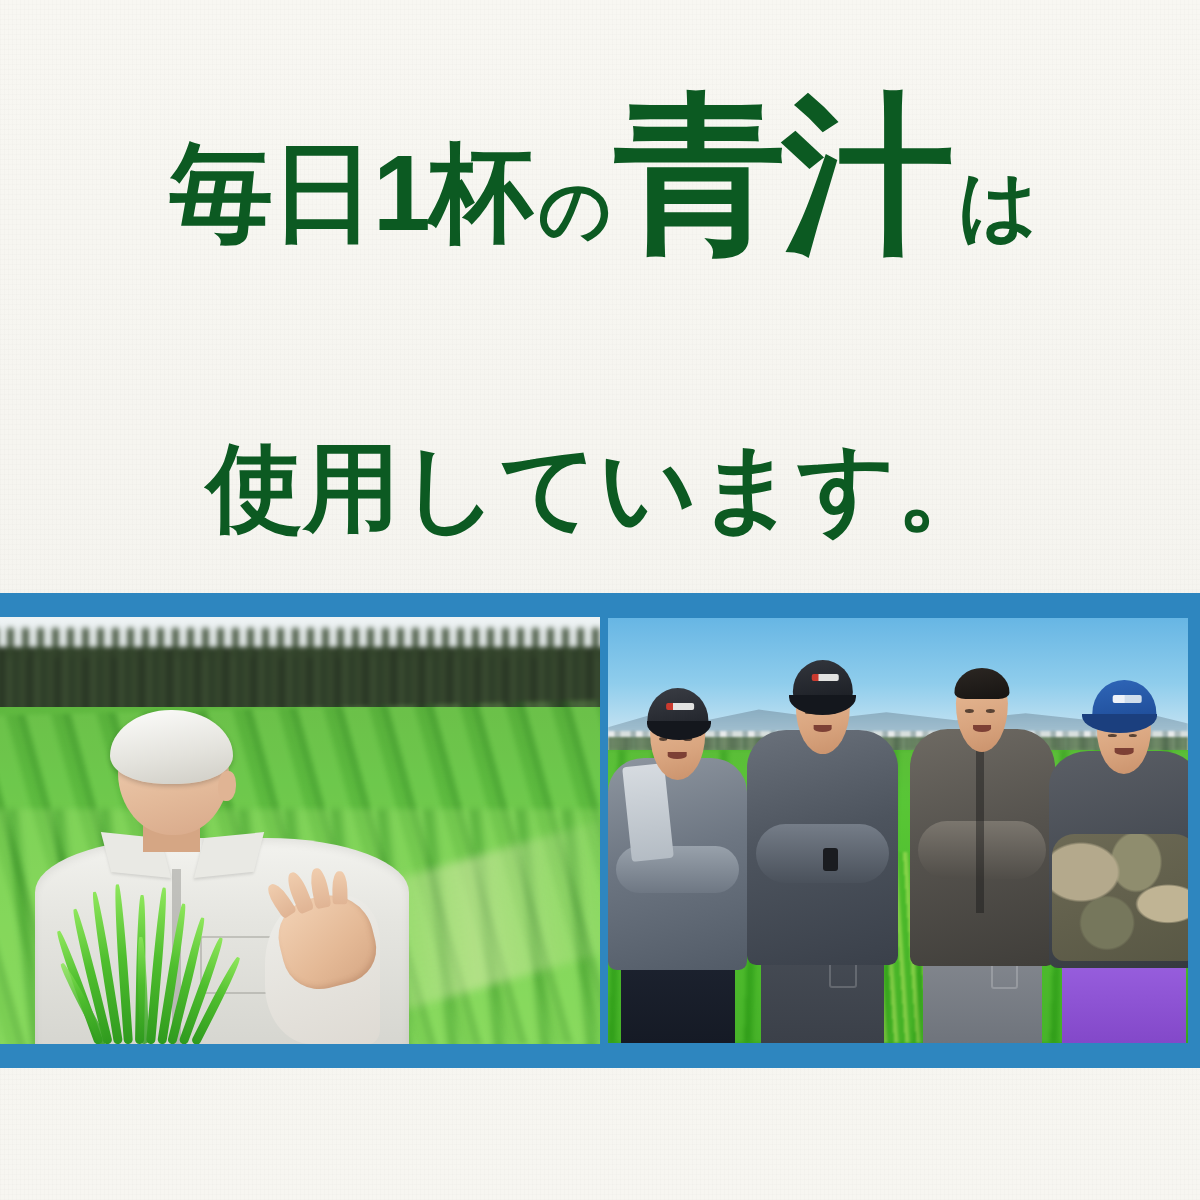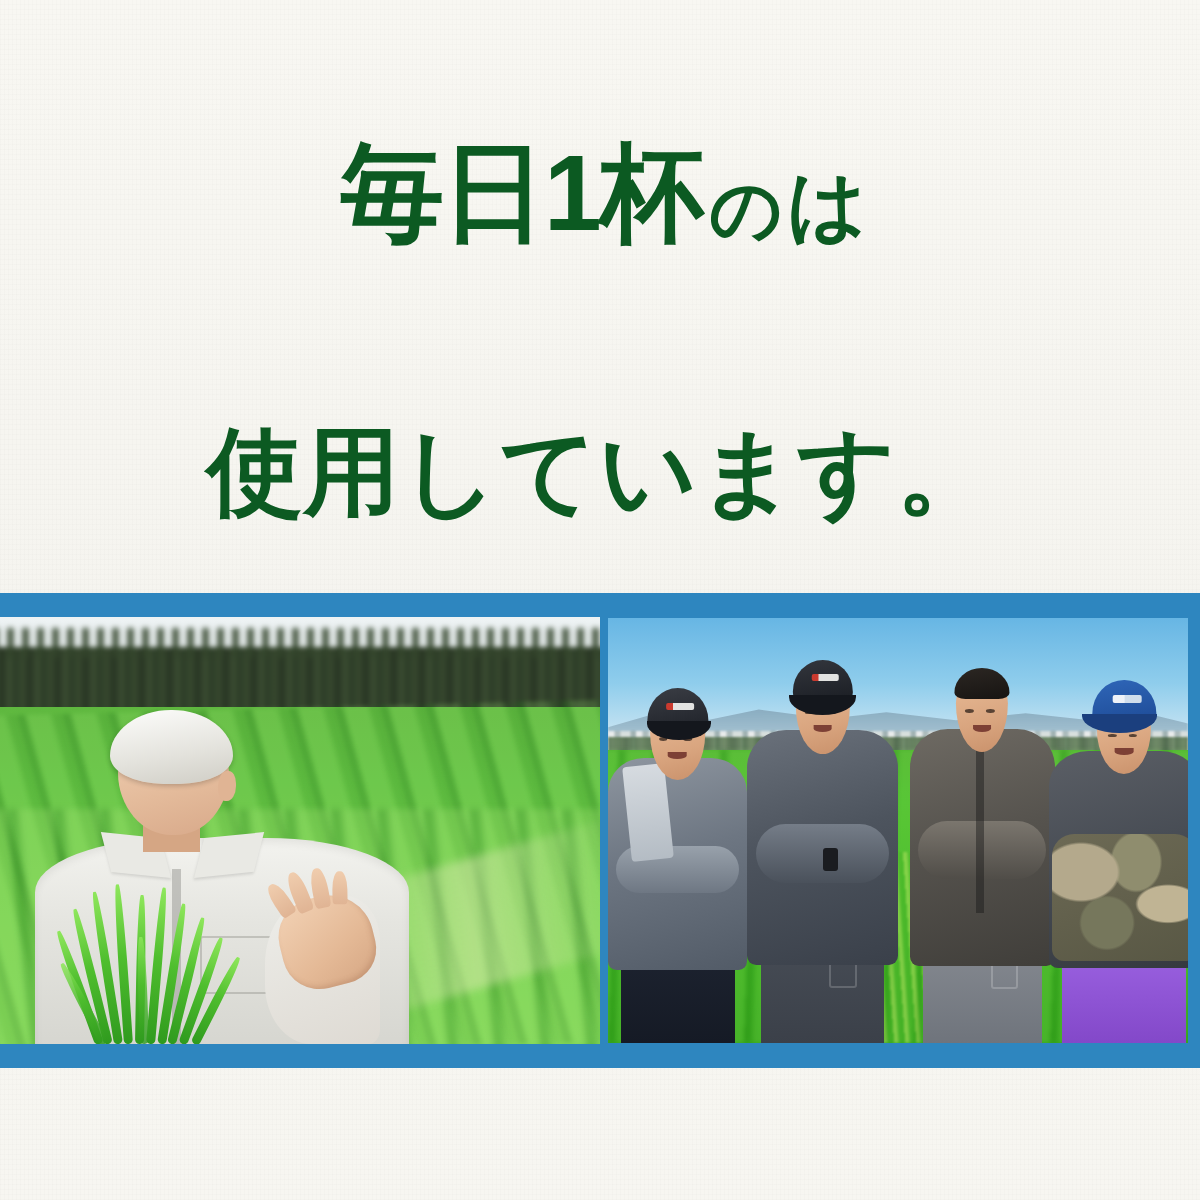--- a/index.html
+++ b/index.html
@@ -94,21 +94,21 @@
     position: absolute;
     left: 0;
     top: 300px;
     font-size: 96px;
     font-weight: 700;
     letter-spacing: 1px;
   }
   #hl-line-3 {
     position: absolute;
     left: 0;
-    top: 424px;
+    top: 440px;
     font-size: 96px;
     font-weight: 700;
     letter-spacing: 1px;
   }
 
   
   #photo-band {
     position: absolute;
     left: 0;
     top: 593px;
@@ -382,20 +382,21 @@
 </head>
 <body>
 
 <div id="stage">
 
   <div id="headline">
 
     <div id="hl-line-1" class="hl-line">
       <span class="seg-small-bold">毎日1杯</span>
       <span class="seg-no">の</span>
+      <span class="seg-big">青汁</span>
       <span class="seg-ha">は</span>
     </div>
 
 
     <div id="hl-line-3" class="hl-line">使用しています。</div>
   </div>
 
   <div id="photo-band">
 
     <div class="photo" id="photo-left">

